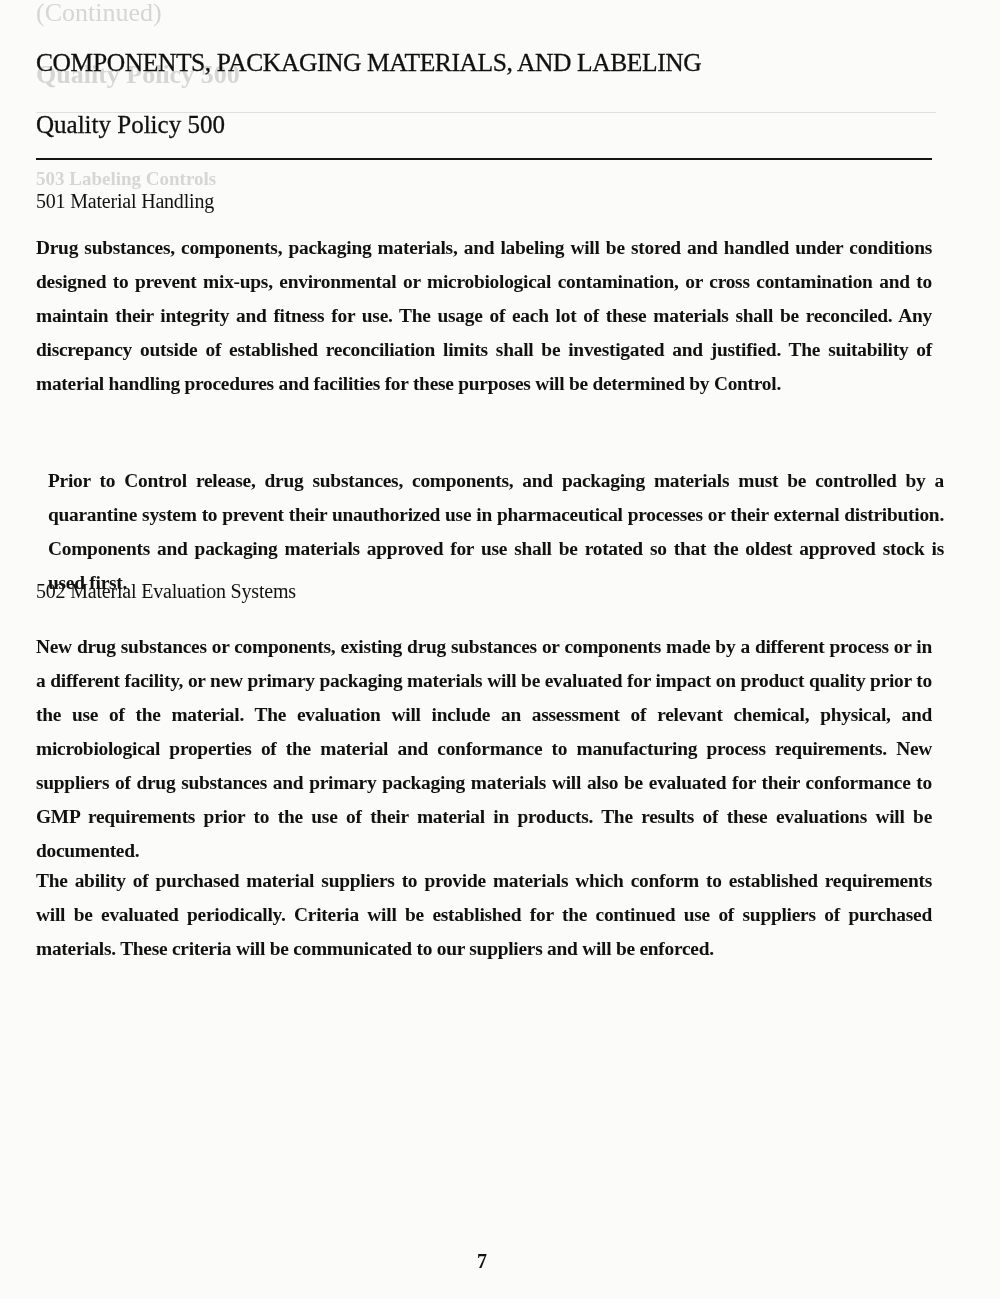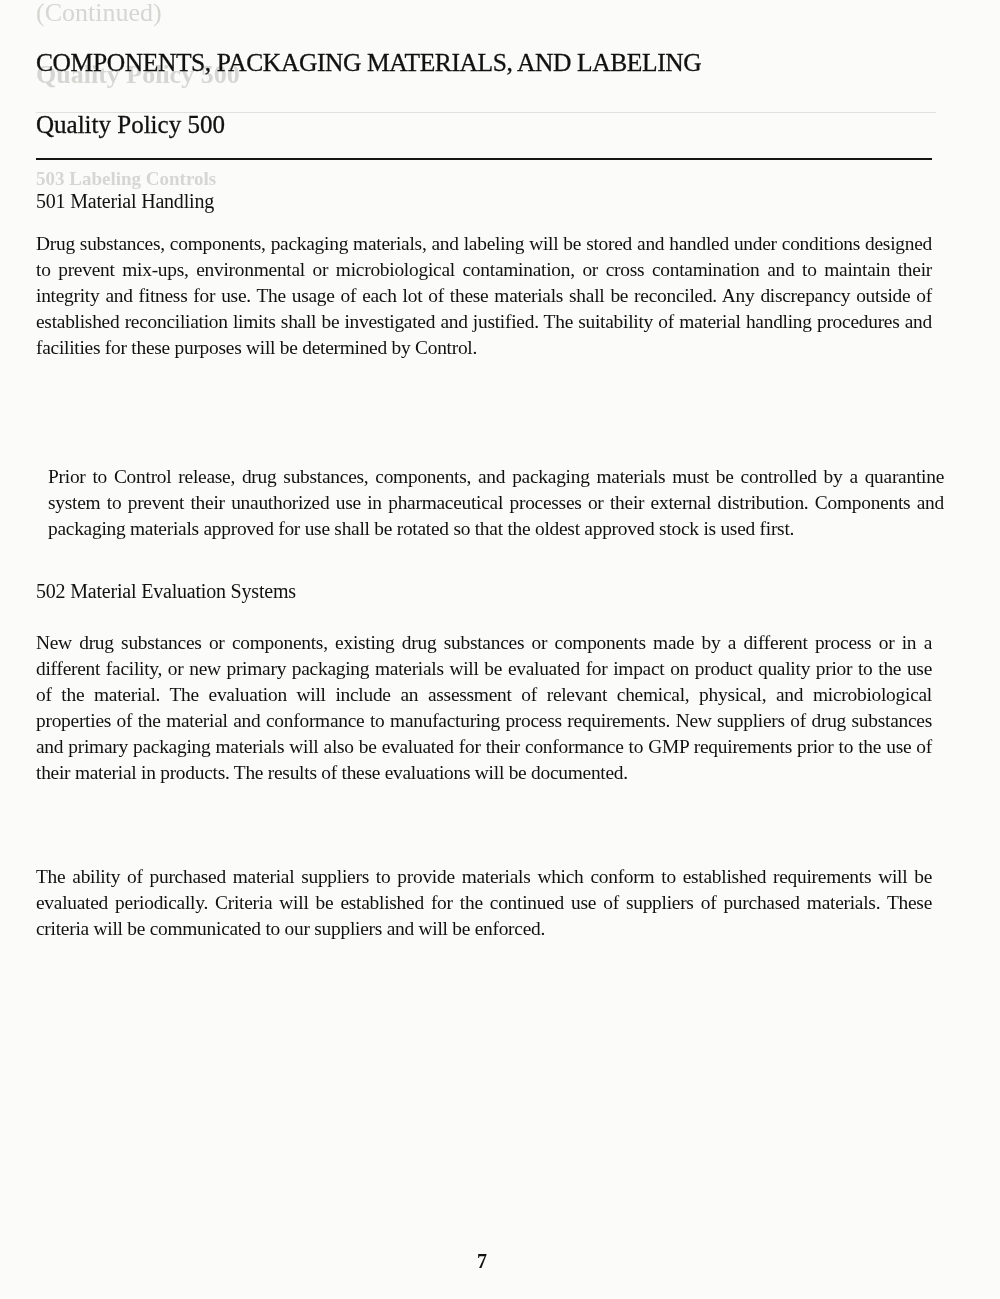--- a/index.html
+++ b/index.html
@@ -48,23 +48,24 @@
     .section-heading {
       position: absolute; left: 0;
       font-size: 20px; font-weight: normal;
       white-space: nowrap;
       letter-spacing: -0.2px;
     }
     .para {
       position: absolute; left: 0;
       width: 896px;
       font-size: 19.4px;
-      line-height: 26px;
+      line-height: 34px;
       text-align: justify;
       letter-spacing: -0.25px;
+      font-weight: bold;
     }
     .page-number {
       position: absolute; top: 1250px; left: 0; width: 1000px;
       text-align: center;
       font-size: 20px;
       font-weight: bold;
       margin-left: -18px;
     }
   </style>
 </head>

